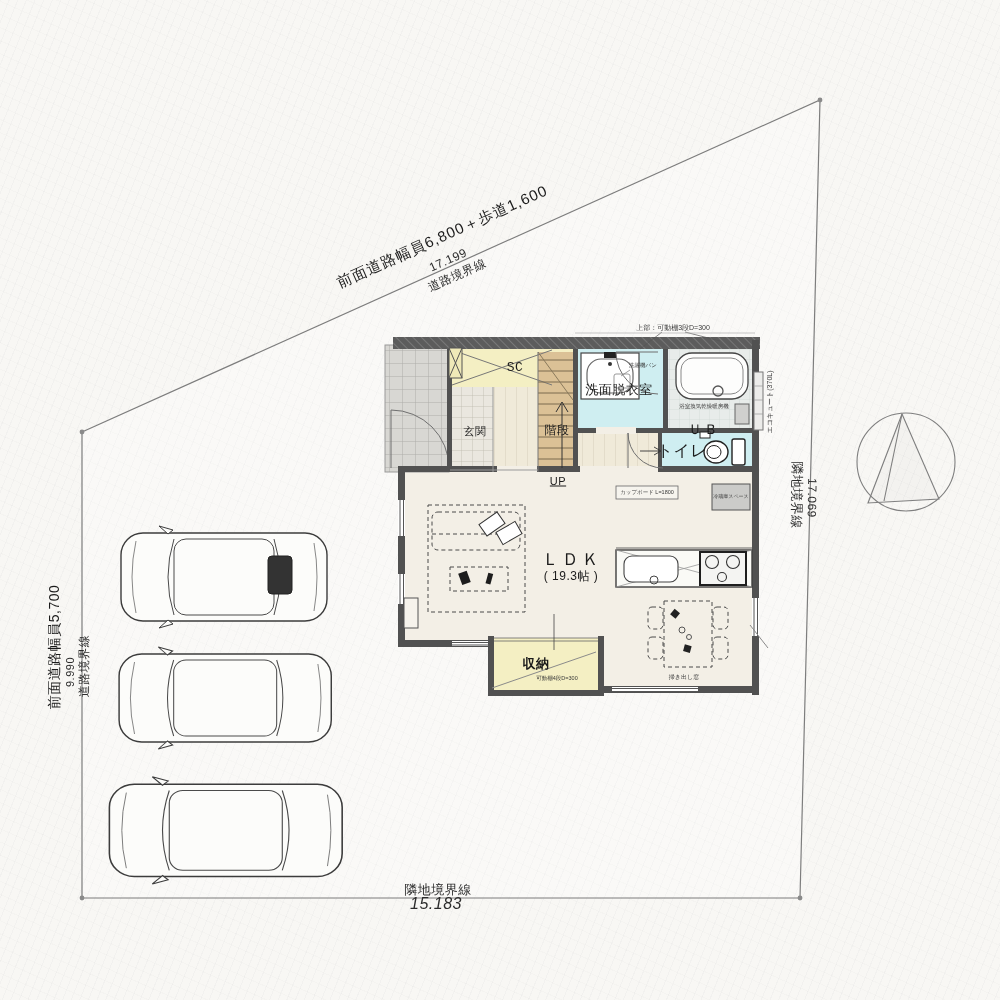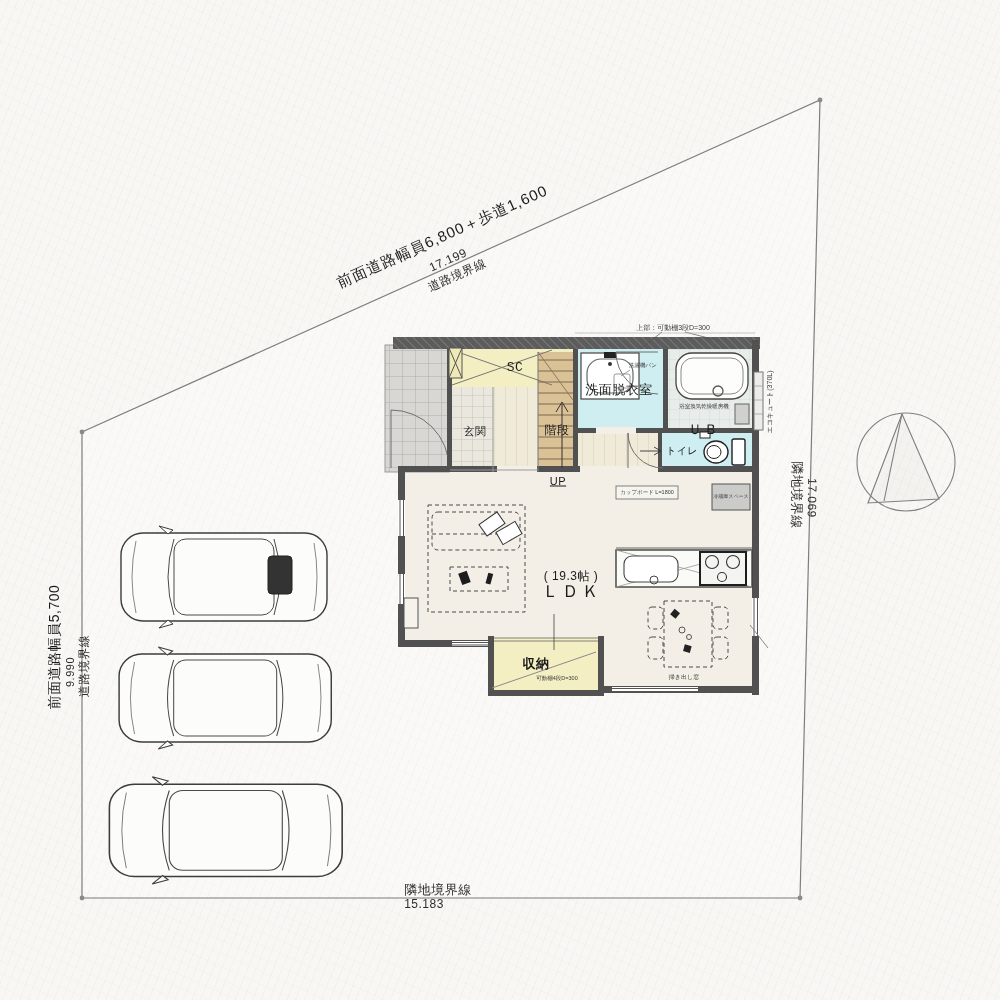--- a/index.html
+++ b/index.html
@@ -262,30 +262,30 @@
 <div class="lbl small" style="left:457px;top:275px;font-size:12px;--r:-24.2deg;">道路境界線</div>
 
 <div class="lbl" style="left:54px;top:647px;font-size:14px;--r:-90deg;">前面道路幅員5,700</div>
 <div class="lbl small" style="left:70px;top:672px;font-size:11px;--r:-90deg;">9.990</div>
 <div class="lbl small" style="left:84px;top:666px;font-size:12px;--r:-90deg;">道路境界線</div>
 
 <div class="lbl small" style="left:797px;top:495px;font-size:13px;--r:91deg;">隣地境界線</div>
 <div class="lbl small" style="left:812px;top:498px;font-size:12px;--r:91deg;">17.069</div>
 
 <div class="lbl small" style="left:438px;top:889px;font-size:13px;">隣地境界線</div>
-<div class="lbl small" style="left:424px;top:904px;font-size:12px;">15.183</div>
+<div class="lbl small" style="left:436px;top:904px;font-size:16px;font-style:italic;">15.183</div>
 
 <div class="lbl" style="left:515px;top:367px;font-size:13px;font-family:Liberation Mono, monospace;">SC</div>
 <div class="lbl" style="left:475px;top:431px;font-size:11px;font-family:Liberation Serif, serif;">玄関</div>
 <div class="lbl" style="left:557px;top:430px;font-size:12px;text-align:right;">階段</div>
 <div class="lbl" style="left:558px;top:481px;font-size:11px;text-decoration:underline;">UP</div>
 <div class="lbl" style="left:619px;top:389px;font-size:13px;text-align:right;">洗面脱衣室</div>
 <div class="lbl" style="left:704px;top:389px;font-size:14px;letter-spacing:2px;margin-top:40px;">ＵＢ</div>
-<div class="lbl" style="left:682px;top:451px;font-size:10px;">トイレ</div>
-<div class="lbl" style="left:572px;top:559px;font-size:17px;letter-spacing:3px;margin-top:32px;">ＬＤＫ</div>
+<div class="lbl" style="left:682px;top:451px;font-size:16px;">トイレ</div>
+<div class="lbl" style="left:572px;top:559px;font-size:17px;letter-spacing:3px;">ＬＤＫ</div>
 <div class="lbl" style="left:571px;top:576px;font-size:12px;">( 19.3帖 )</div>
 <div class="lbl" style="left:536px;top:663px;font-size:13px;font-weight:bold;">収納</div>
 
 <div class="lbl micro" style="left:673px;top:327px;font-size:7px;">上部：可動棚3段D=300</div>
 <div class="lbl micro" style="left:643px;top:366px;font-size:5.5px;">洗濯機パン</div>
 <div class="lbl micro" style="left:704px;top:407px;font-size:5.5px;">浴室換気乾燥暖房機</div>
 <div class="lbl micro" style="left:769px;top:402px;font-size:7px;--r:-90deg;">エコキュート(370L)</div>
 <div class="lbl micro" style="left:647px;top:493px;font-size:5.5px;">カップボード L=1800</div>
 <div class="lbl micro" style="left:731px;top:496px;font-size:5px;">冷蔵庫スペース</div>
 <div class="lbl micro" style="left:557px;top:679px;font-size:5.5px;">可動棚4段D=300</div>

